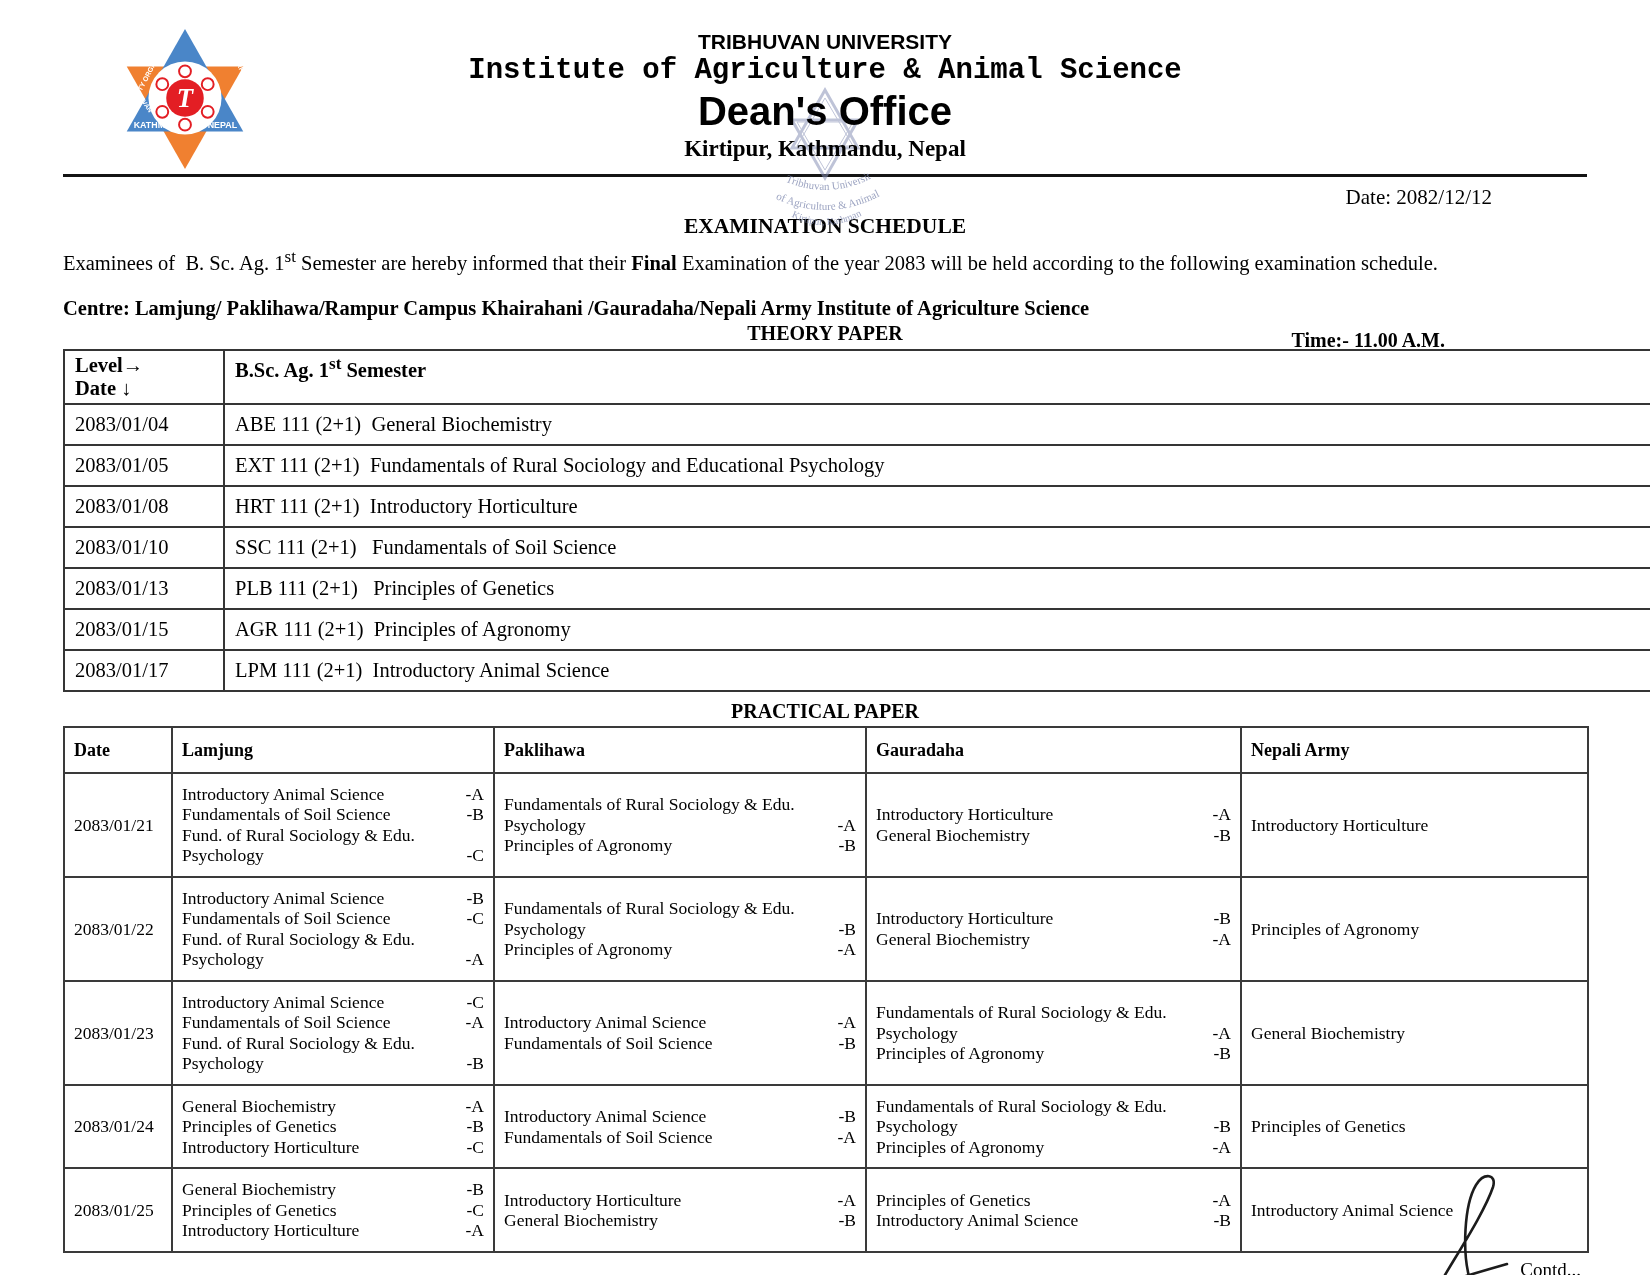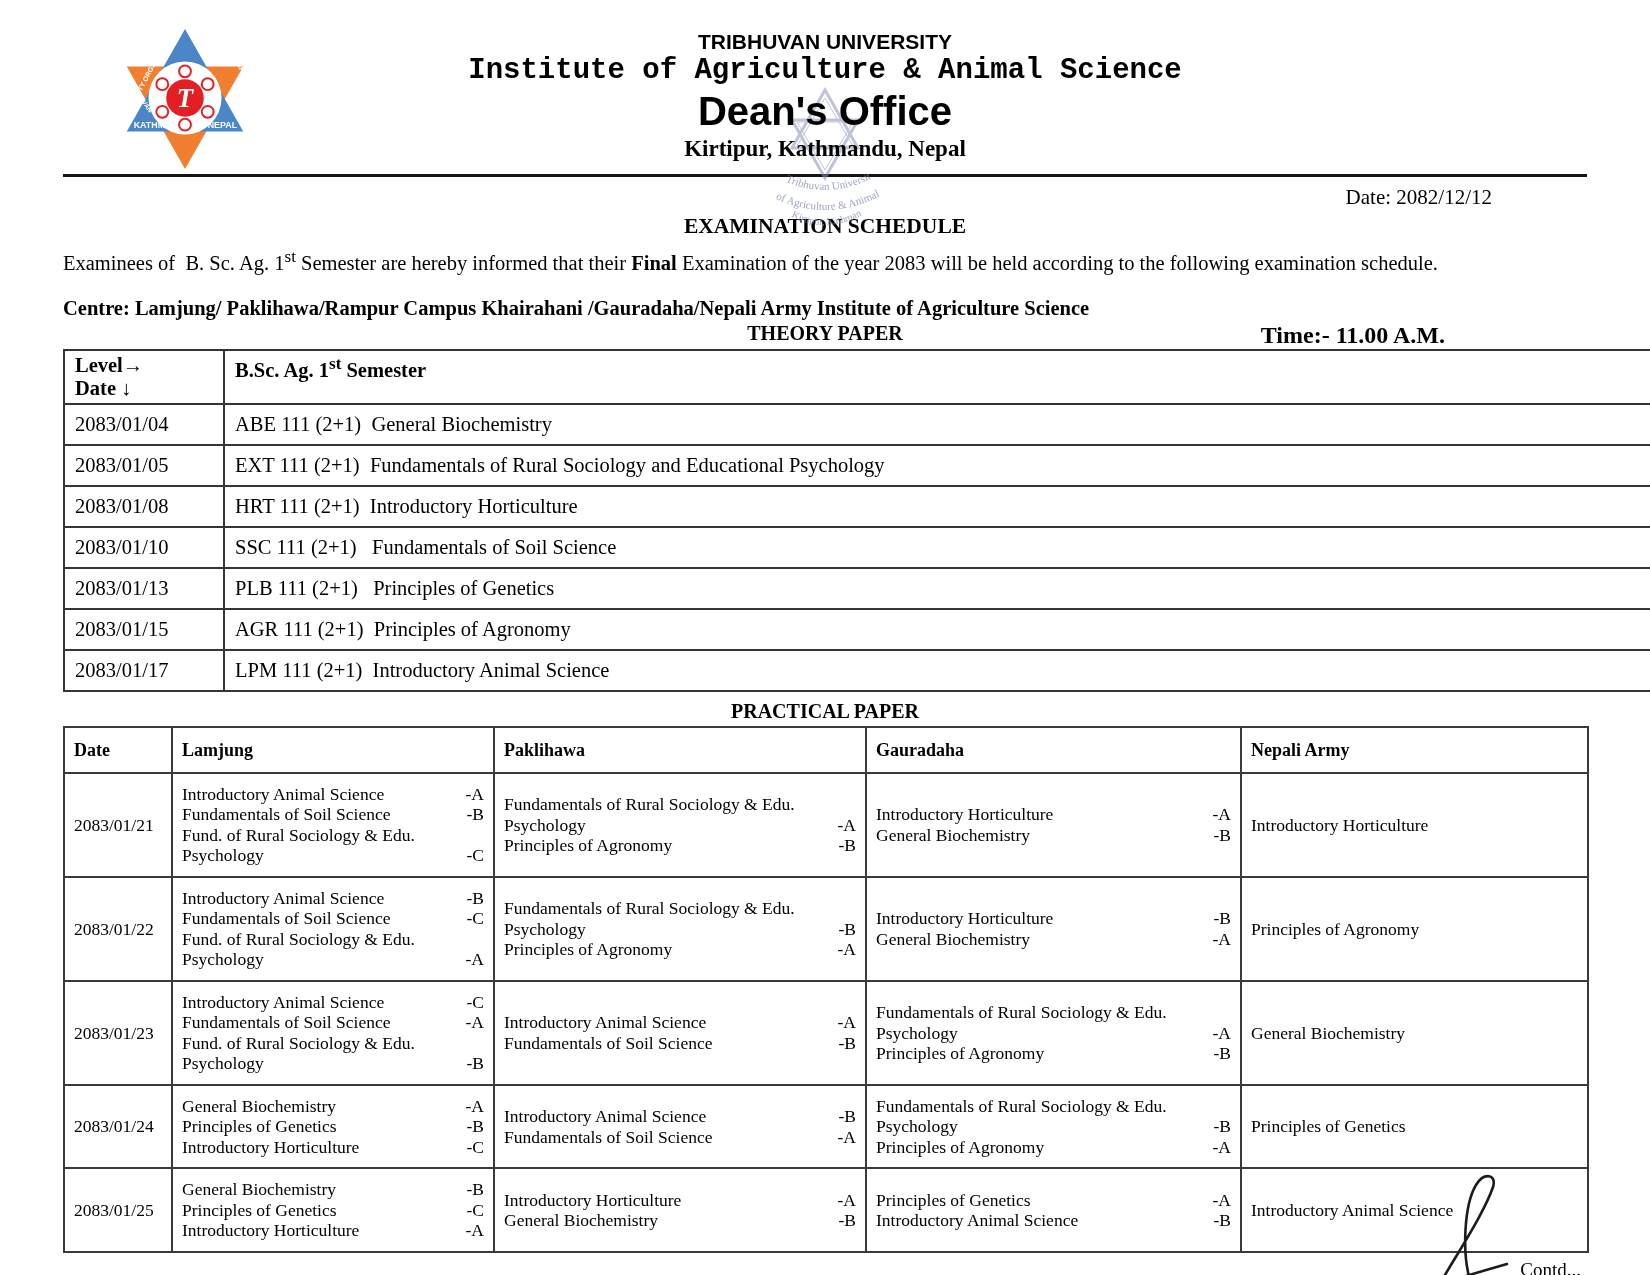--- a/index.html
+++ b/index.html
@@ -13,21 +13,21 @@
   .institute{font-family:Liberation Mono, monospace;font-weight:bold;font-size:29px;}
   .office{font-family:"Liberation Sans",sans-serif;font-weight:bold;font-size:40px;margin-top:2px;position:relative;z-index:1;}
   .address{font-weight:bold;font-size:23px;margin-top:2px;position:relative;z-index:1;}
   .header-rule{border:none;border-top:3px solid #141414;margin:12px 63px 0 63px;}
   
   .date-line{text-align:right;margin:8px 158px 0 0;font-size:21px;position:relative;z-index:1;padding-left:12px;}
   .exam-title{text-align:center;font-weight:bold;font-size:21.5px;margin:4px 0 0 0;}
   .intro{margin:8px 63px 0 63px;font-size:20.5px;white-space:pre-wrap;}
   .centre{margin:22px 0 0 63px;font-weight:bold;font-size:20.5px;}
   .theory-title-row{position:relative;text-align:center;font-weight:bold;font-size:20px;margin-top:2px;}
-  .time-label{position:absolute;right:205px;top:0;font-size:24px;}
+  .time-label{position:absolute;right:205px;top:7px;font-size:20px;}
   
   table{border-collapse:collapse;}
   .theory-table{margin:4px 63px 0 63px;width:1632px;font-size:20.5px;}
   .theory-table th,.theory-table td{border:2px solid #353535;padding:4px 10px;text-align:left;font-weight:normal;}
   .theory-table .col-date{width:138px;}
   .theory-table thead th{font-weight:bold;vertical-align:top;padding-top:3px;padding-bottom:3px;}
   .theory-table tbody td{height:31px;vertical-align:middle;white-space:pre-wrap;}
   
   .practical-title{text-align:center;font-weight:bold;font-size:20px;margin-top:8px;}
   .practical-table{margin:3px 63px 0 63px;width:1524px;table-layout:fixed;font-size:17.5px;line-height:20.5px;}

